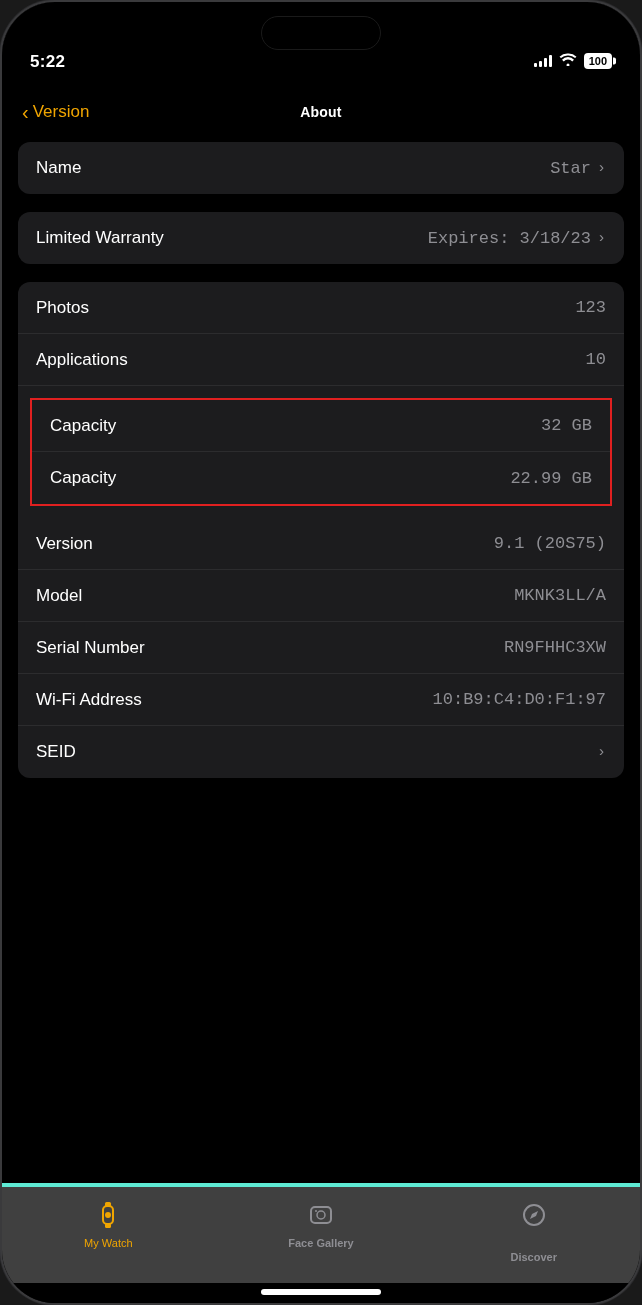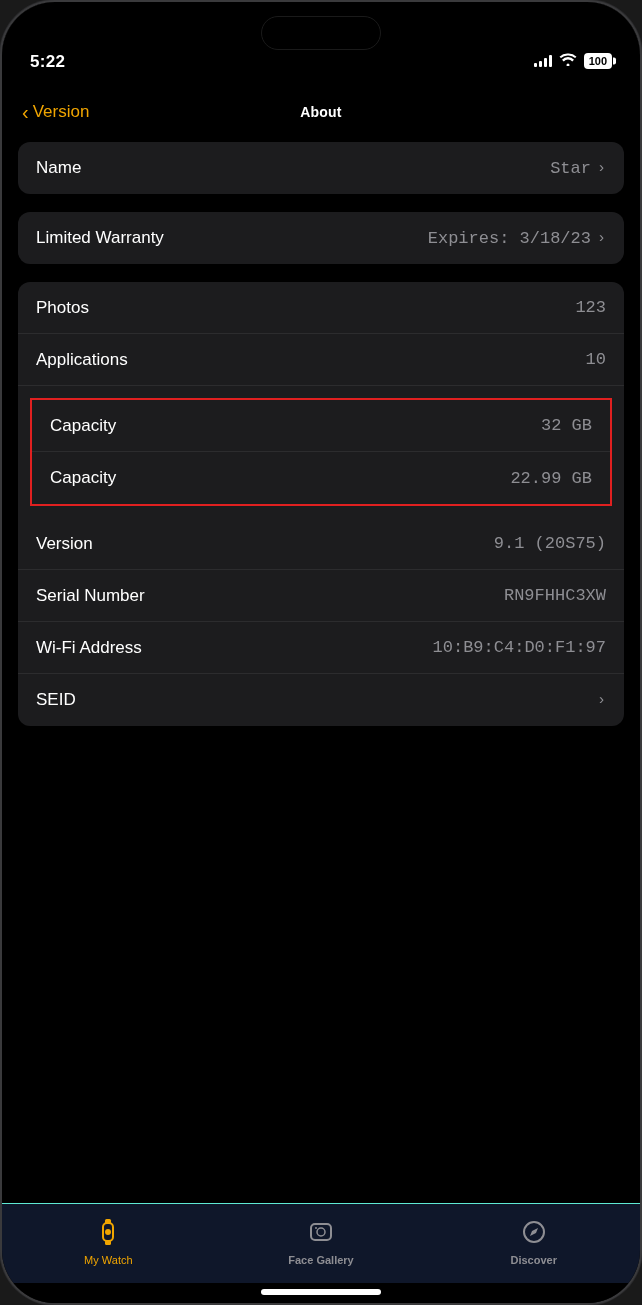--- a/index.html
+++ b/index.html
@@ -194,23 +194,23 @@
     }
 
     .row-chevron {
       color: #8e8e93;
       font-size: 15px;
       margin-left: 2px;
     }
 
     
     .tab-bar {
-      height: 80px;
-      background: #0f172a;
-      border-top: 1px solid #5eead4;
+      height: 100px;
+      background: #404040;
+      border-top: 4px solid #5eead4;
       display: flex;
       align-items: flex-start;
       padding-top: 10px;
       flex-shrink: 0;
     }
 
     .tab-item {
       flex: 1;
       display: flex;
       flex-direction: column;
@@ -331,20 +331,24 @@
           </div>
           <div class="settings-row" style="border-bottom: none;">
             <span class="row-label">Capacity</span>
             <span class="row-value">22.99 GB</span>
           </div>
         </div>
 
         <div class="settings-row">
           <span class="row-label">Version</span>
           <span class="row-value">9.1 (20S75)</span>
+        </div>
+        <div class="settings-row">
+          <span class="row-label">Model</span>
+          <span class="row-value">MKNK3LL/A</span>
         </div>
         <div class="settings-row">
           <span class="row-label">Serial Number</span>
           <span class="row-value">RN9FHHC3XW</span>
         </div>
         <div class="settings-row">
           <span class="row-label">Wi-Fi Address</span>
           <span class="row-value">10:B9:C4:D0:F1:97</span>
         </div>
         <div class="settings-row">
@@ -382,21 +386,21 @@
         <span class="tab-label" style="color: #8e8e93;">Face Gallery</span>
       </div>
 
       <div class="tab-item tab-inactive">
         <span class="tab-icon" style="color: #8e8e93;">
           <svg width="28" height="28" viewBox="0 0 28 28" fill="none">
             <circle cx="14" cy="14" r="10" stroke="#8e8e93" stroke-width="2" fill="none"></circle>
             <polygon points="18,10 12,13 10,18 16,15" fill="#8e8e93"></polygon>
           </svg>
         </span>
-        <span class="tab-label" style="color: #8e8e93;">Discover</span>
+        <span class="tab-label" style="color: #8e8e93; margin-top: 14px;">Discover</span>
       </div>
     </div>
 
     <div style="background: #000; padding-bottom: 8px; display: flex; justify-content: center; align-items: center;">
       <div class="home-indicator"></div>
     </div>
 
   </div>
 </div>
 

